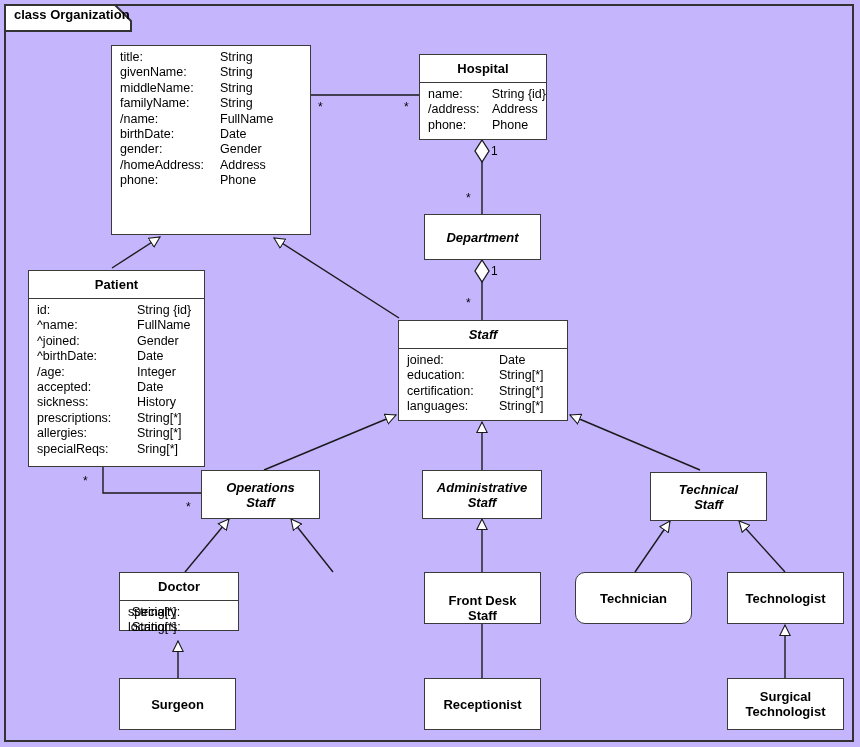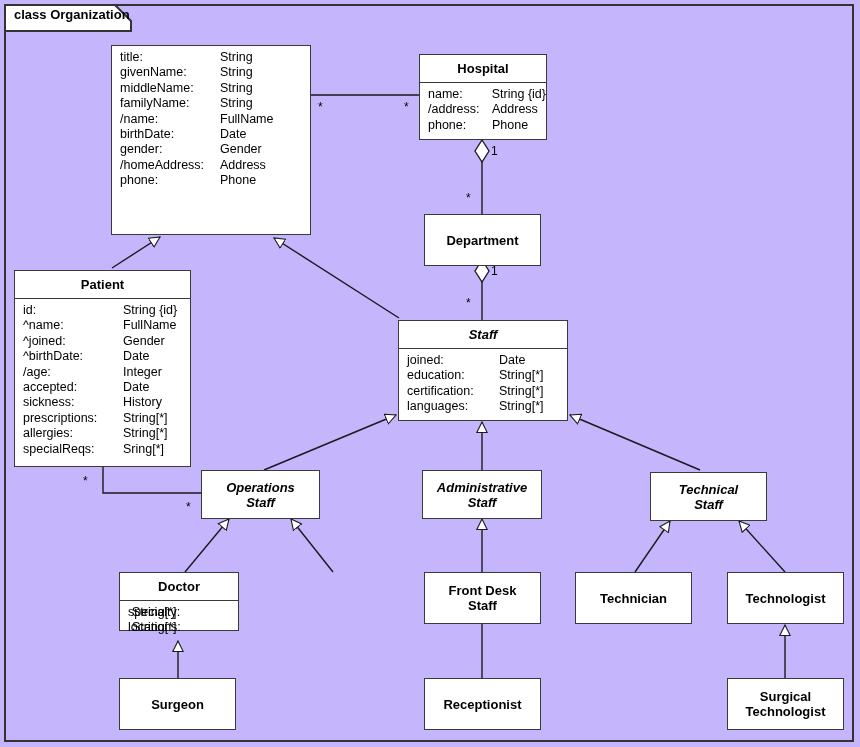--- a/index.html
+++ b/index.html
@@ -262,25 +262,25 @@
           <span class="an" style="width:60px">/address:</span>
           <span class="at">Address</span>
         </div>
       <div class="attr">
           <span class="an" style="width:60px">phone:</span>
           <span class="at">Phone</span>
         </div>
     </div>
   </div>
 
-  <div class="cls vcenter" style="left:424px; top:214px; width:117px; height:52px;">
+  <div class="cls vcenter" style="left:424px; top:214px; width:117px; height:46px;font-style:italic;">
     <div class="cls-name">Department</div>
   </div>
 
-  <div class="cls compart colwide" style="left:14px; top:270px; width:177px; height:197px;">
+  <div class="cls compart colwide" style="left:28px; top:270px; width:177px; height:197px;">
     <div class="cls-name">Patient</div>
     <div class="cls-attrs">
       <div class="attr">
           <span class="an">id:</span>
           <span class="at">String {id}</span>
         </div>
       <div class="attr">
           <span class="an">^name:</span>
           <span class="at">FullName</span>
         </div>
@@ -364,26 +364,26 @@
           <span class="at">String[*]</span>
         </div>
       <div class="attr">
           <span class="an">locations:</span>
           <span class="at">String[*]</span>
         </div>
     </div>
   </div>
 
 
-  <div class="cls vcenter" style="left:424px; top:572px; width:117px; height:52px;">
+  <div class="cls vcenter" style="left:424px; top:572px; width:117px; height:52px;align-items:flex-end;">
     <div class="cls-name">Front Desk
 Staff</div>
   </div>
 
-  <div class="cls vcenter" style="left:575px; top:572px; width:117px; height:52px;">
+  <div class="cls vcenter" style="left:575px; top:572px; width:117px; height:52px;border-radius:10px;">
     <div class="cls-name">Technician</div>
   </div>
 
   <div class="cls vcenter" style="left:727px; top:572px; width:117px; height:52px;">
     <div class="cls-name">Technologist</div>
   </div>
 
   <div class="cls vcenter" style="left:119px; top:678px; width:117px; height:52px;">
     <div class="cls-name">Surgeon</div>
   </div>

